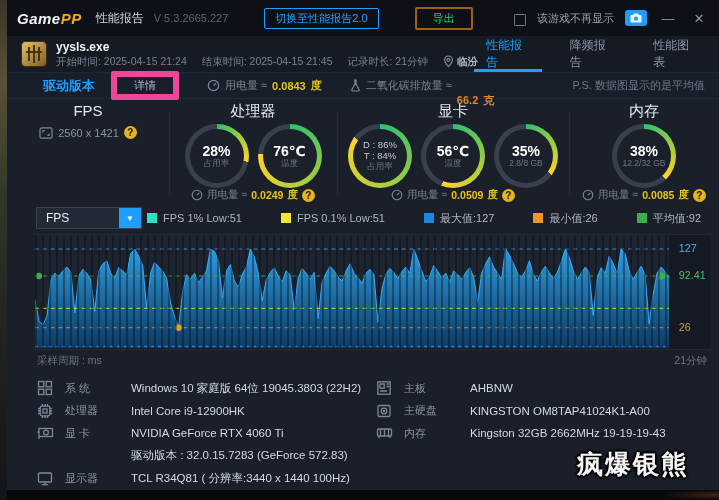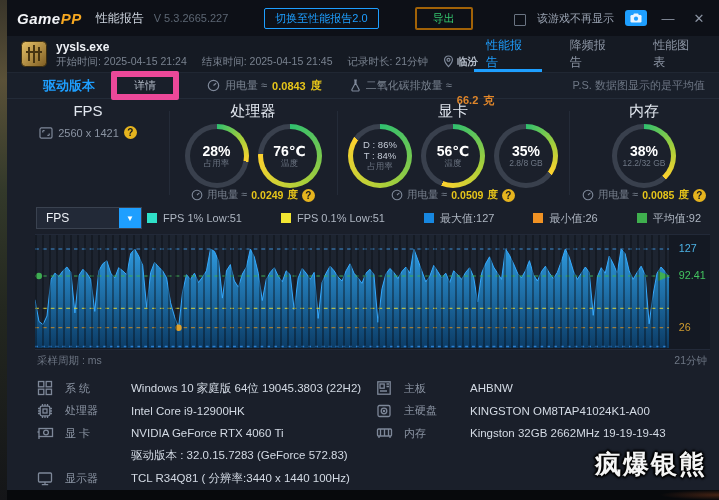--- a/index.html
+++ b/index.html
@@ -93,21 +93,21 @@
     margin:4px 12px 0 30px; flex:0 0 auto; }
 
   
   .sysinfo { flex:1; display:grid; grid-template-columns:1fr 1fr; column-gap:4px; padding:9px 8px 0 30px; align-content:start; }
   .sicol { display:flex; flex-direction:column; }
   .sirow { display:grid; grid-template-columns:28px 66px 1fr; align-items:center; height:22.5px; }
   .silabel { color:#8b94a3; font-size:11px; }
   .sival { color:#d3dae4; font-size:11.5px; white-space:nowrap; }
   .sicon { display:flex; align-items:center; }
 
-  .watermark { position:absolute; right:12px; bottom:8px; font-size:26px; font-weight:bold; color:#f5f5f5; letter-spacing:2px;
+  .watermark { position:absolute; right:30px; bottom:8px; font-size:26px; font-weight:bold; color:#f5f5f5; letter-spacing:2px;
     text-shadow:-2px 0 2px #000, 2px 0 2px #000, 0 -2px 2px #000, 0 2px 2px #000; }
 
   svg.oicon { stroke:#7e8899; fill:none; stroke-width:1.3; }
 </style>
 </head>
 <body>
 
 <div class="window">
 
   <div class="titlebar">

